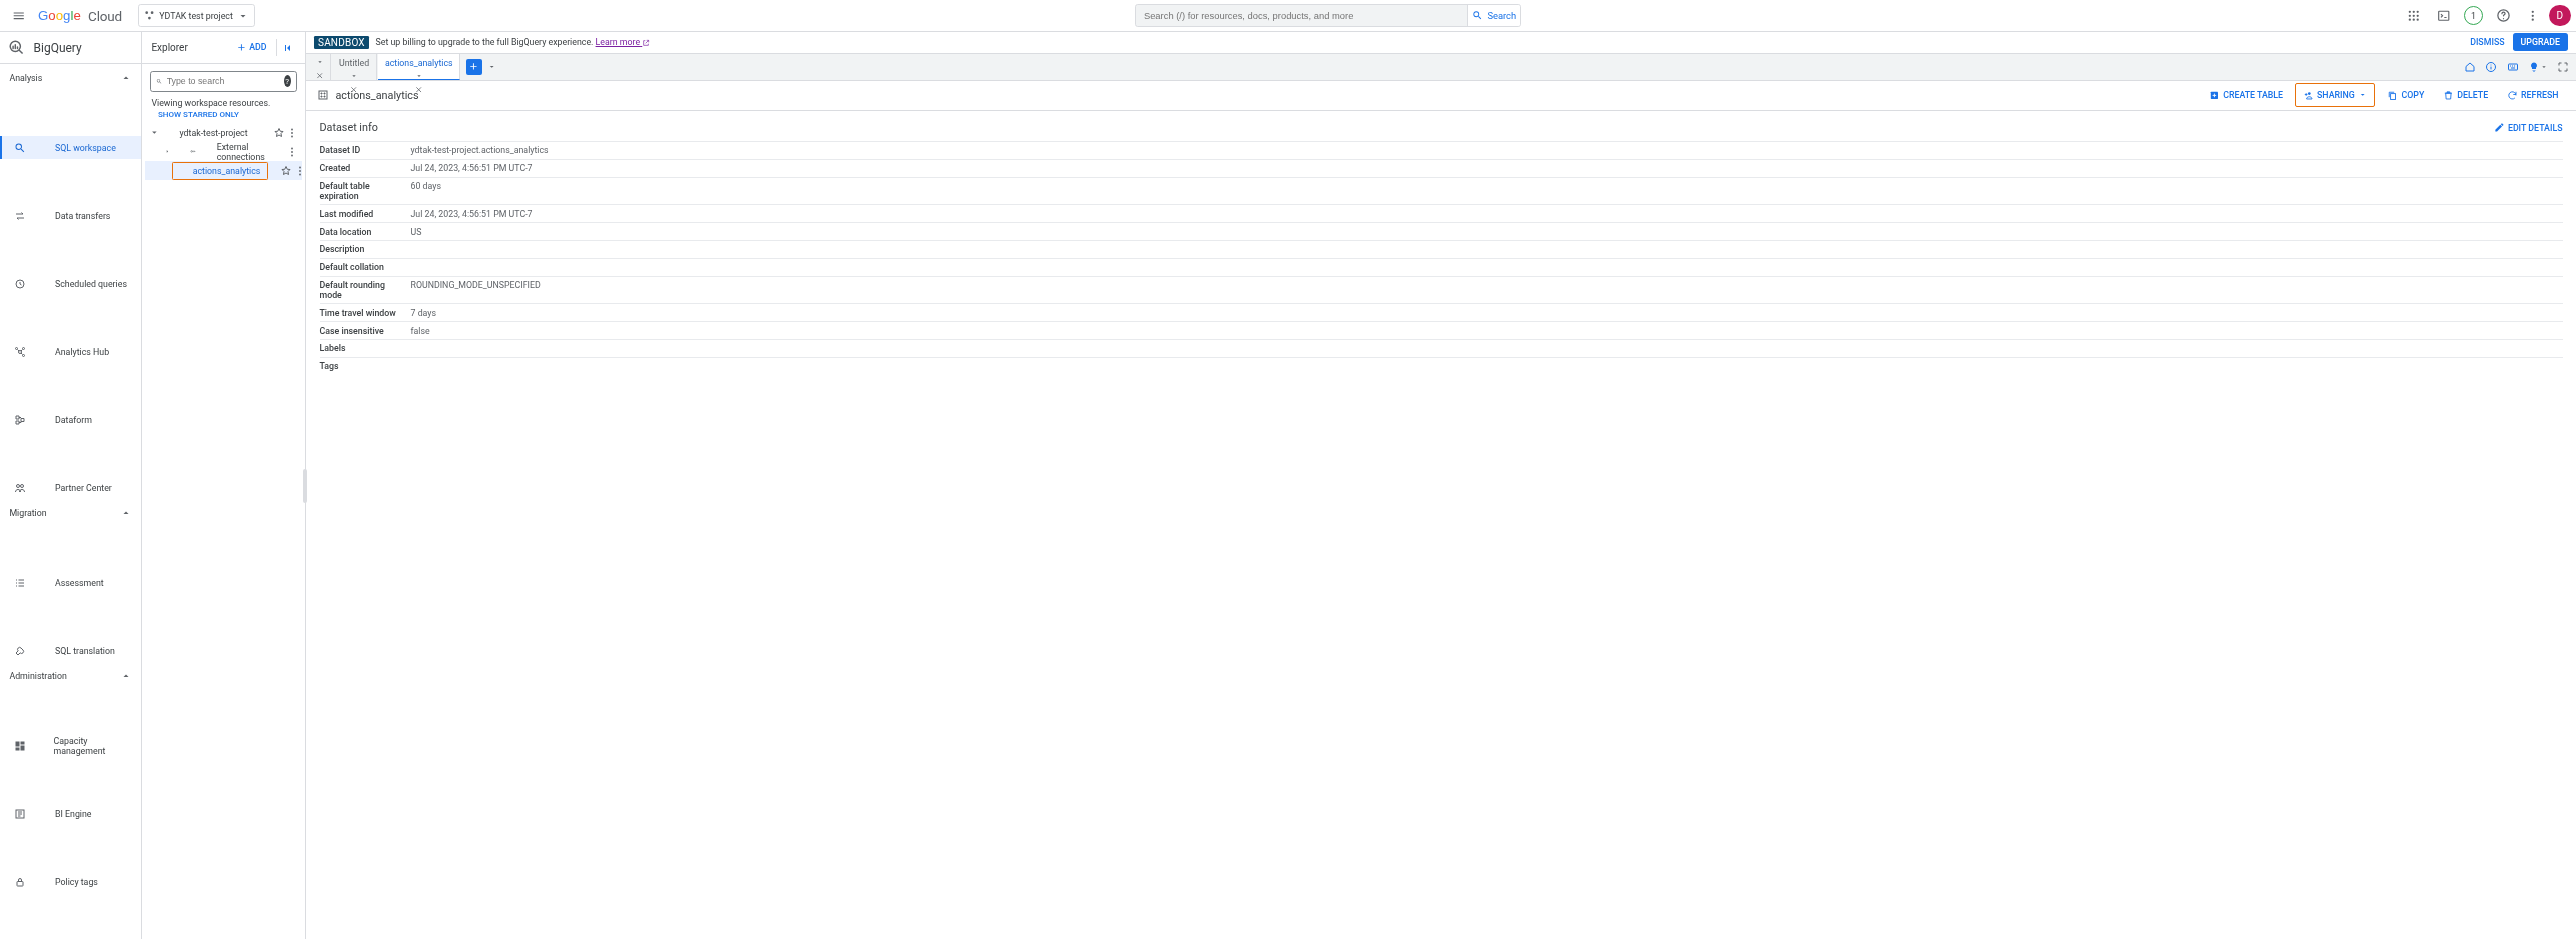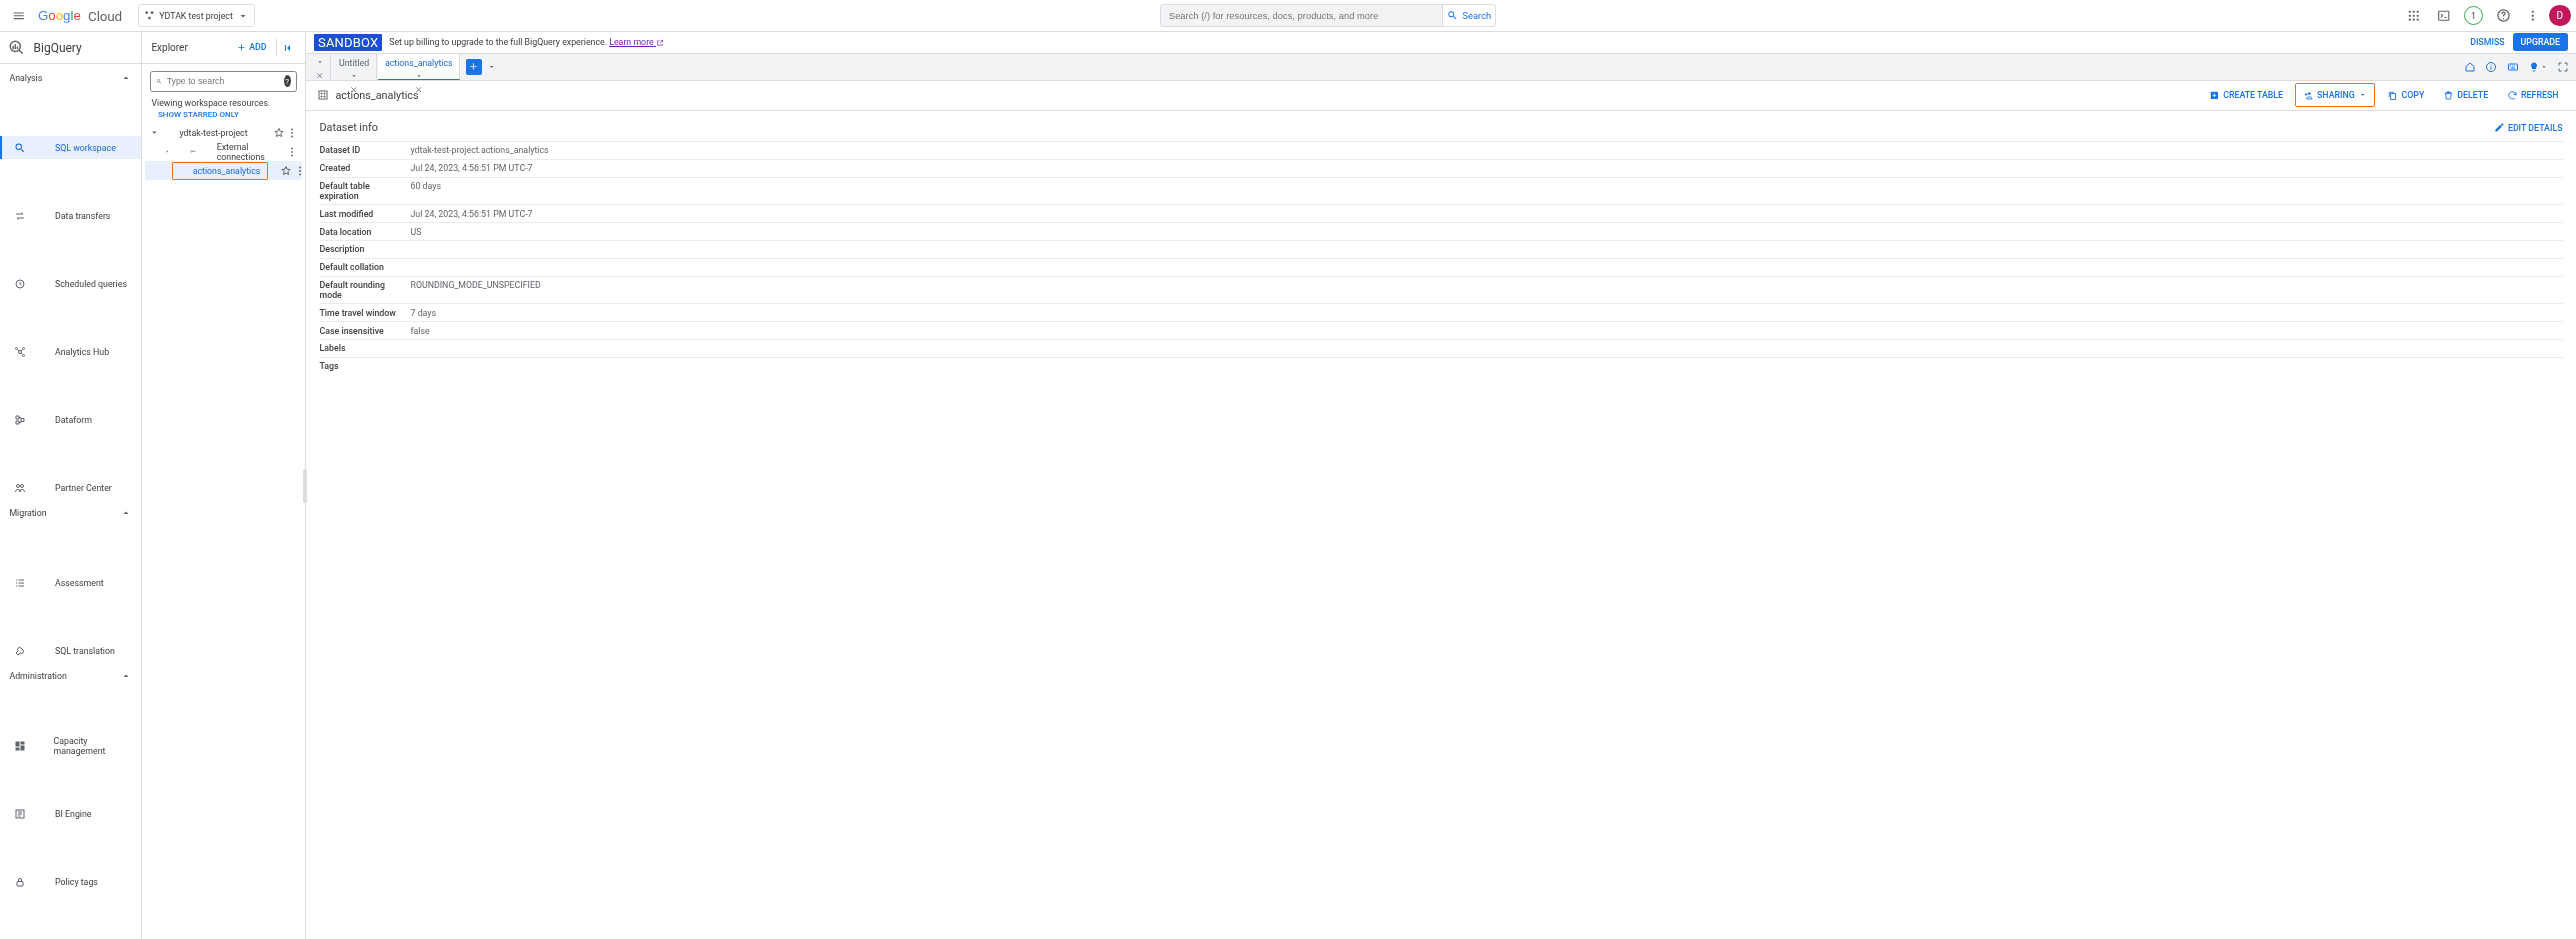--- a/index.html
+++ b/index.html
@@ -6,21 +6,21 @@
 body { font-family: "Google Sans", Roboto, Arial, sans-serif; font-size: 8.8px; color: #3c4043; background: #fff; }
 svg { display: block; }
 
 
 .topbar { height: 32px; display: flex; align-items: center; border-bottom: 0.7px solid #dadce0; padding: 0 5.4px; gap: 5.4px; }
 .hamburger { width: 27px; height: 27px; display: flex; align-items: center; justify-content: center; border-radius: 50%; cursor: pointer; }
 .gc-logo { display: flex; align-items: center; gap: 1.3px; margin-right: 10.8px; }
 .gc-logo-text { font-size: 13.5px; color: #5f6368; font-weight: 400; letter-spacing: -0.2px; }
 .project-picker { height: 23px; border: 0.7px solid #dadce0; border-radius: 2.7px; display: flex; align-items: center; padding: 0 5.4px; gap: 4px; cursor: pointer; font-size: 8.8px; color: #3c4043; }
 .search-wrap { flex: 1; display: flex; justify-content: center; }
-.search-box { width: 336px; height: 23px; display: flex; border: 0.7px solid #dadce0; border-radius: 2.7px; background: #f1f3f4; overflow: hidden; }
+.search-box { width: 386px; height: 23px; display: flex; border: 0.7px solid #dadce0; border-radius: 2.7px; background: #f1f3f4; overflow: hidden; }
 .search-input { flex: 1; border: none; background: transparent; padding: 0 8px; font-size: 9.4px; color: #5f6368; outline: none; }
 .search-btn { width: 53px; border-left: 0.7px solid #dadce0; background: #fff; display: flex; align-items: center; justify-content: center; gap: 5px; color: #1a73e8; font-size: 9.4px; cursor: pointer; }
 .topbar-right { display: flex; align-items: center; gap: 2.7px; }
 .icon-btn { width: 27px; height: 27px; display: flex; align-items: center; justify-content: center; border-radius: 50%; cursor: pointer; color: #5f6368; }
 .badge-circle { width: 19px; height: 19px; border: 1.3px solid #34a853; border-radius: 50%; display: flex; align-items: center; justify-content: center; font-size: 8.8px; color: #3c4043; }
 .avatar { width: 21.6px; height: 21.6px; border-radius: 50%; background: #c2185b; color: #fff; display: flex; align-items: center; justify-content: center; font-size: 10px; cursor: pointer; }
 
 
 .main { display: flex; height: calc(100vh - 32px); min-height: 353px; }
 .left-nav { width: 142px; border-right: 0.7px solid #dadce0; display: flex; flex-direction: column; }
@@ -50,21 +50,21 @@
 .tree-row.indent1 { padding-left: 19px; }
 .tree-row.indent2 { padding-left: 28px; }
 .tree-row.selected { background: #e8f0fe; }
 .tree-label-blue { color: #1967d2; }
 .highlight-box { border: 1.3px solid #e8710a; border-radius: 1.3px; position: absolute; inset: 0.7px 34px 0.7px 27px; pointer-events: none; }
 .resize-handle { position: absolute; right: -2px; top: 50%; width: 4px; height: 34px; background: #dadce0; border-radius: 2px; transform: translateY(-50%); }
 
 
 .content { flex: 1; display: flex; flex-direction: column; min-width: 0; }
 .notice-bar { height: 21.6px; background: #fff; border-bottom: 0.7px solid #dadce0; display: flex; align-items: center; padding: 0 8px; gap: 6.7px; font-size: 8.8px; }
-.sandbox-chip { background: #1d4ed8; color: #fff; font-size: 13px; padding: 1.3px 4px; border-radius: 1.3px; letter-spacing: 0.2px; }
+.sandbox-chip { background: #0c4a6e; color: #fff; font-size: 10px; padding: 1.3px 4px; border-radius: 1.3px; letter-spacing: 0.2px; }
 .learn-link { color: #7b1fa2; text-decoration: underline; cursor: pointer; }
 .notice-right { margin-left: auto; display: flex; align-items: center; gap: 8px; }
 .dismiss-btn { color: #1a73e8; font-size: 8.8px; font-weight: 500; cursor: pointer; }
 .upgrade-btn { background: #1a73e8; color: #fff; font-size: 8.8px; font-weight: 500; padding: 4px 8px; border-radius: 2.7px; cursor: pointer; }
 
 .tabstrip { height: 27px; background: #f1f3f4; border-bottom: 0.7px solid #dadce0; display: flex; align-items: center; padding: 0 4px; gap: 1.3px; }
 .tab { height: 100%; display: flex; align-items: center; gap: 4px; padding: 0 6.7px; font-size: 8.8px; color: #5f6368; cursor: pointer; border-right: 0.7px solid #dadce0; flex-direction: column; }
 .tab.home { padding: 0 4px; }
 .tab.active { background: #fff; color: #1967d2; border-bottom: 1.3px solid #1a73e8; }
 .tab-close { color: #5f6368; cursor: pointer; padding: 1.3px; }

